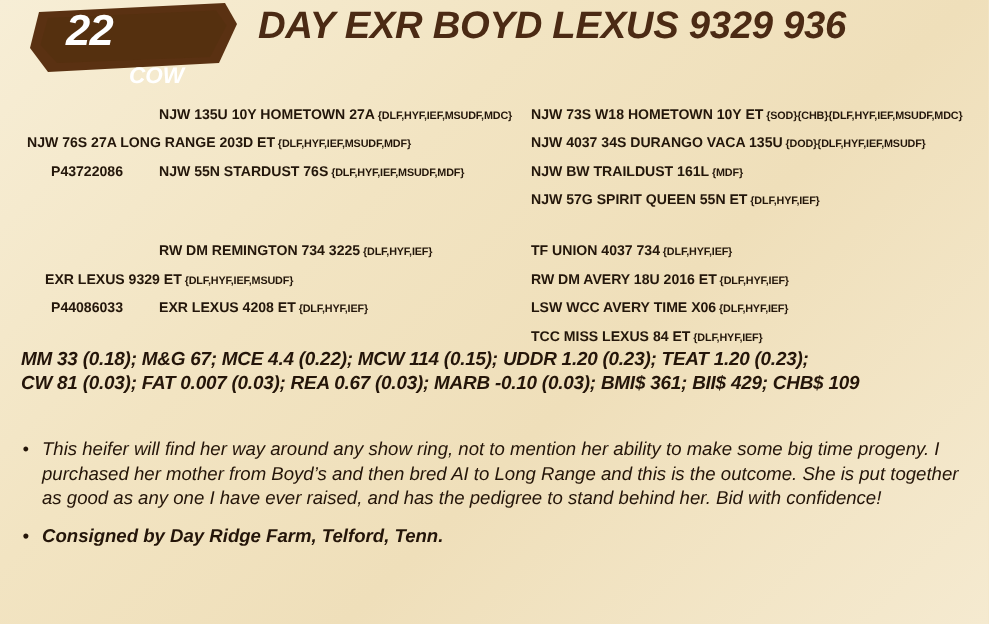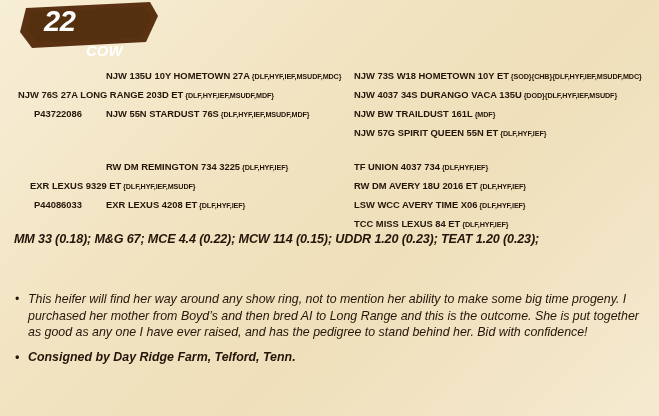--- a/index.html
+++ b/index.html
@@ -150,20 +150,21 @@
 
   <div class="header">
     <div class="lot-badge">
       <svg width="142" height="50" viewBox="0 0 142 50" xmlns="http://www.w3.org/2000/svg">
         <path d="M8,6 L132,0 L140,14 L128,40 L14,46 L2,30 Z" fill="#5a3112"></path>
         <path d="M14,10 L126,5 L133,15 L122,36 L20,40 L9,28 Z" fill="#55300f"></path>
       </svg>
     </div>
     <div class="lot-number">22</div>
     <div class="lot-unit">COW</div>
+    <div class="title">DAY EXR BOYD LEXUS 9329 936</div>
   </div>
 
   <div class="ped">
     <div class="ped-col left" id="ped-left">
         <div class="ped-line" style="left: 96px; top: 0px;"><span>NJW 135U 10Y HOMETOWN 27A</span><span class="sfx"> {DLF,HYF,IEF,MSUDF,MDC}</span></div>
         <div class="ped-line" style="left: 8px; top: 19px;"><span>NJW 76S 27A LONG RANGE 203D ET</span><span class="sfx"> {DLF,HYF,IEF,MSUDF,MDF}</span></div>
         <div class="ped-line" style="left: 24px; top: 38px;"><span>P43722086</span></div>
         <div class="ped-line" style="left: 96px; top: 38px;"><span>NJW 55N STARDUST 76S</span><span class="sfx"> {DLF,HYF,IEF,MSUDF,MDF}</span></div>
         <div class="ped-line" style="left: 96px; top: 91px;"><span>RW DM REMINGTON 734 3225</span><span class="sfx"> {DLF,HYF,IEF}</span></div>
         <div class="ped-line" style="left: 20px; top: 110px;"><span>EXR LEXUS 9329 ET</span><span class="sfx"> {DLF,HYF,IEF,MSUDF}</span></div>
@@ -177,20 +178,21 @@
         <div class="ped-line" style="left: 6px; top: 57px;"><span>NJW 57G SPIRIT QUEEN 55N ET</span><span class="sfx"> {DLF,HYF,IEF}</span></div>
         <div class="ped-line" style="left: 6px; top: 91px;"><span>TF UNION 4037 734</span><span class="sfx"> {DLF,HYF,IEF}</span></div>
         <div class="ped-line" style="left: 6px; top: 110px;"><span>RW DM AVERY 18U 2016 ET</span><span class="sfx"> {DLF,HYF,IEF}</span></div>
         <div class="ped-line" style="left: 6px; top: 129px;"><span>LSW WCC AVERY TIME X06</span><span class="sfx"> {DLF,HYF,IEF}</span></div>
         <div class="ped-line" style="left: 6px; top: 148px;"><span>TCC MISS LEXUS 84 ET</span><span class="sfx"> {DLF,HYF,IEF}</span></div>
       </div>
   </div>
 
   <div class="epd">
     <div>MM 33 (0.18); M&amp;G 67; MCE 4.4 (0.22); MCW 114 (0.15); UDDR 1.20 (0.23); TEAT 1.20 (0.23);</div>
+    <div>CW 81 (0.03); FAT 0.007 (0.03); REA 0.67 (0.03); MARB -0.10 (0.03); BMI$ 361; BII$ 429; CHB$ 109</div>
   </div>
 
   <div class="notes" id="notes">
       <div class="note"><span class="bullet">•</span><span>This heifer will find her way around any show ring, not to mention her ability to make some big time progeny. I purchased her mother from Boyd’s and then bred AI to Long Range and this is the outcome. She is put together as good as any one I have ever raised, and has the pedigree to stand behind her. Bid with confidence!</span></div>
       <div class="note bold"><span class="bullet">•</span><span>Consigned by Day Ridge Farm, Telford, Tenn.</span></div>
     </div>
 
 </div>
 
 </body></html>

